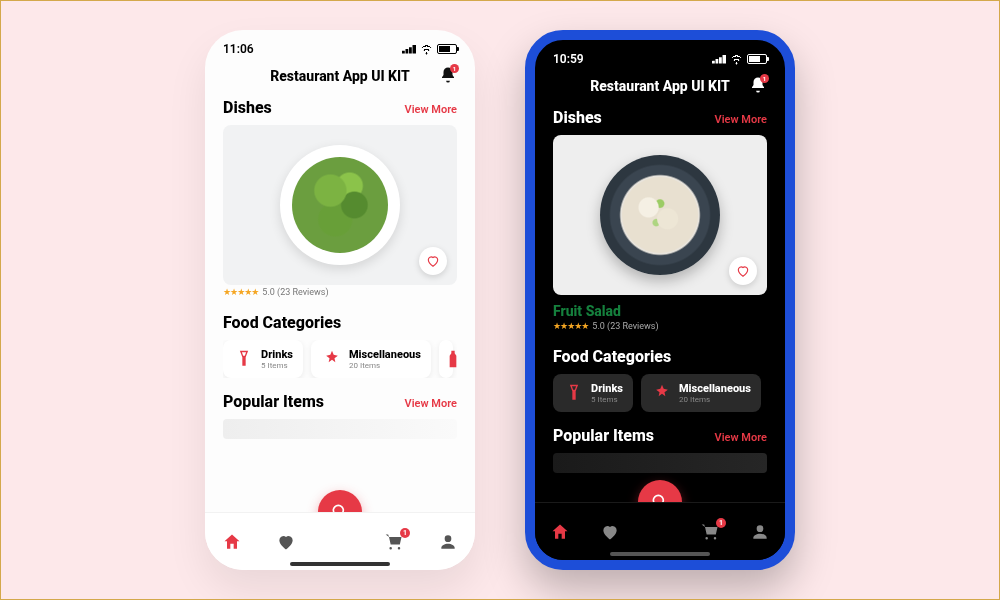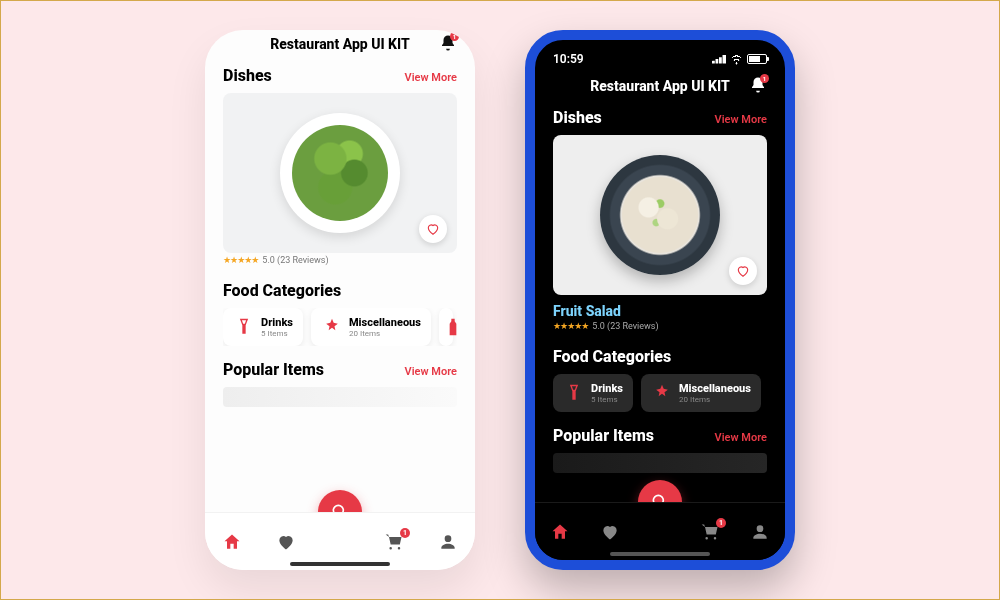--- a/index.html
+++ b/index.html
@@ -34,21 +34,21 @@
 .dish-card { position: relative; width: 100%; height: 160px; border-radius: 8px; overflow: hidden; background: #f1f2f3; }
 .dark .dish-card { background: #eee; }
 .dish-img { width: 100%; height: 100%; display: flex; align-items: center; justify-content: center; }
 .plate { width: 120px; height: 120px; border-radius: 50%; background: #fff; box-shadow: 0 4px 12px rgba(0,0,0,.12); position: relative; overflow: hidden; }
 .plate.green::after { content:""; position:absolute; inset:12px; border-radius:50%; background: radial-gradient(circle at 40% 35%, #7cb342 0 18%, transparent 20%), radial-gradient(circle at 65% 50%, #558b2f 0 16%, transparent 18%), radial-gradient(circle at 45% 65%, #689f38 0 20%, transparent 22%), radial-gradient(circle at 60% 30%, #8bc34a 0 14%, transparent 16%), #6b9e3f; }
 .bowl { width: 120px; height: 120px; border-radius: 50%; background: radial-gradient(circle at 50% 50%, #e8e4dc 0 46%, #3a4550 48% 58%, #2d3740 60%); box-shadow: 0 6px 14px rgba(0,0,0,.25); position:relative; }
 .bowl::after{content:"";position:absolute;inset:22px;border-radius:50%;background: radial-gradient(circle at 35% 40%, #f5f0e4 0 14%, transparent 16%), radial-gradient(circle at 60% 55%, #ede6d5 0 16%, transparent 18%), radial-gradient(circle at 50% 35%, #9ccc65 0 6%, transparent 8%), radial-gradient(circle at 45% 60%, #aed581 0 5%, transparent 7%), #e8e0d0;}
 .heart-btn { position: absolute; right: 10px; bottom: 10px; width: 28px; height: 28px; border-radius: 50%; background: #fff; display:flex; align-items:center; justify-content:center; box-shadow: 0 2px 6px rgba(0,0,0,.15); }
 .heart-btn svg { width: 14px; height: 14px; }
 .dish-name { font-size: 14px; font-weight: 800; margin-top: 8px; }
-.dark .dish-name { color: #7dd3fc; }
+.dark .dish-name { color: #15803d; }
 .rating-row { display: flex; align-items: center; gap: 4px; margin-top: 2px; font-size: 9px; }
 .stars { color: #f5a623; letter-spacing: -1px; }
 .rating-text { color: #777; text-align: right; }
 .dark .rating-text { color: #aaa; }
 .cats { display: flex; gap: 8px; margin-top: 8px; overflow: hidden; }
 .cat { display: flex; align-items: center; gap: 6px; padding: 8px 10px; border-radius: 8px; background: #fff; box-shadow: 0 2px 6px rgba(0,0,0,.08); flex-shrink: 0; }
 .dark .cat { background: #2a2a2a; box-shadow: none; }
 .cat-icon { width: 22px; height: 22px; display:flex; align-items:center; justify-content:center; }
 .cat-icon svg { width: 20px; height: 20px; }
 .cat-text .cn { font-size: 11px; font-weight: 800; }
@@ -67,20 +67,28 @@
 .dark .home-indicator { background: #555; }
 .section-title.mt { margin-top: 16px; }
 .popular-placeholder{ height: 20px; background: linear-gradient(90deg,#eee,#fafafa); border-radius:4px; margin-top:4px;}
 .dark .popular-placeholder{ background: linear-gradient(90deg,#1a1a1a,#262626);}
 </style>
 </head>
 <body>
 
 <div class="phone light">
   <div class="screen">
+    <div class="statusbar">
+      <span>11:06</span>
+      <div class="sb-right">
+        <span class="signal"></span>
+        <span class="wifi"></span>
+        <span class="battery"></span>
+      </div>
+    </div>
     <div class="appheader">
       <div class="title">Restaurant App UI KIT</div>
       <div class="bell">
         <svg viewBox="0 0 24 24">
             <path fill="#111" d="M12 2a6 6 0 0 0-6 6v4l-2 3v1h16v-1l-2-3V8a6 6 0 0 0-6-6zm0 20a2.5 2.5 0 0 0 2.5-2.5h-5A2.5 2.5 0 0 0 12 22z"></path>
           </svg>
         <span class="dot">1</span>
       </div>
     </div>
     <div class="content">

